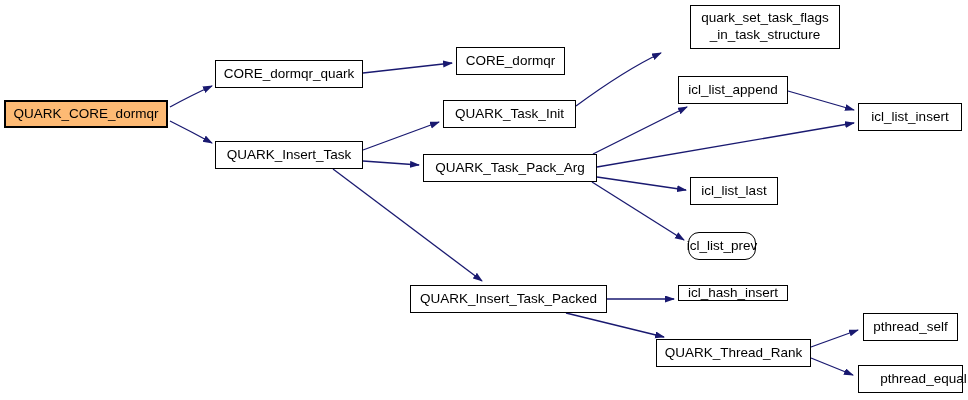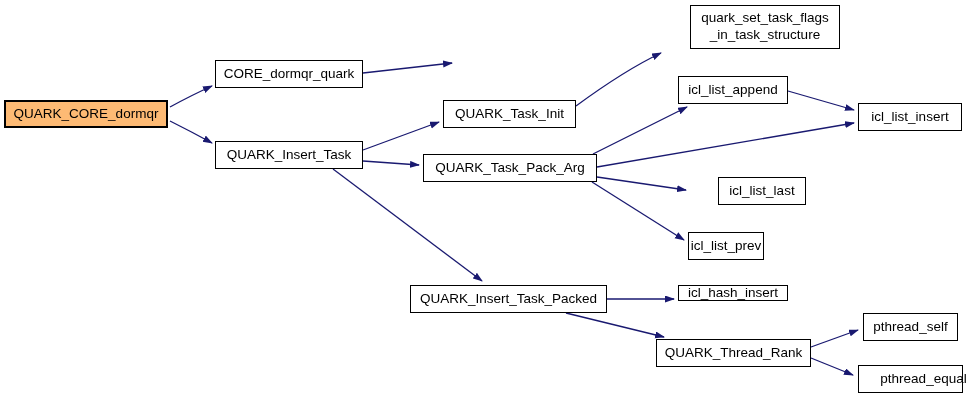--- a/index.html
+++ b/index.html
@@ -63,37 +63,38 @@
     <path d="M607,299 L674,299" marker-end="url(#arrow)"></path>
     <path d="M566,313 L664,337" marker-end="url(#arrow)"></path>
     <path d="M811,347 L858,330" marker-end="url(#arrow)"></path>
     <path d="M811,358 L853,375" marker-end="url(#arrow)"></path>
   </svg>
 
   <div class="node root" style="left:4px; top:100px; width:164px; height:28px;">QUARK_CORE_dormqr</div>
 
   <div class="node" style="left:215px; top:60px; width:148px; height:28px;">CORE_dormqr_quark</div>
 
+  <div class="node" style="left:456px; top:47px; width:109px; height:28px;">CORE_dormqr</div>
 
   <div class="node" style="left:215px; top:141px; width:148px; height:28px;">QUARK_Insert_Task</div>
 
   <div class="node" style="left:443px; top:100px; width:133px; height:28px;">QUARK_Task_Init</div>
 
   <div class="node" style="left:423px; top:154px; width:174px; height:28px;">QUARK_Task_Pack_Arg</div>
 
   <div class="node" style="left:658px; top:5px; width:150px; height:44px;margin-left:32px;">quark_set_task_flags
 _in_task_structure</div>
 
   <div class="node" style="left:678px; top:76px; width:110px; height:28px;">icl_list_append</div>
 
   <div class="node" style="left:858px; top:103px; width:104px; height:28px;">icl_list_insert</div>
 
-  <div class="node" style="left:690px; top:177px; width:88px; height:28px;margin-left:28px;">icl_list_last</div>
+  <div class="node" style="left:690px; top:177px; width:88px; height:28px;">icl_list_last</div>
 
-  <div class="node" style="left:688px; top:232px; width:76px; height:28px;">icl_list_prev</div>
+  <div class="node" style="left:688px; top:232px; width:68px; height:28px;border-radius:11px;">icl_list_prev</div>
 
   <div class="node" style="left:410px; top:285px; width:197px; height:28px;">QUARK_Insert_Task_Packed</div>
 
   <div class="node" style="left:678px; top:285px; width:110px; height:16px;">icl_hash_insert</div>
 
   <div class="node" style="left:656px; top:339px; width:155px; height:28px;">QUARK_Thread_Rank</div>
 
   <div class="node" style="left:863px; top:313px; width:95px; height:28px;">pthread_self</div>
 
   <div class="node" style="left:858px; top:365px; width:105px; height:28px;padding-left:26px;">pthread_equal</div>

